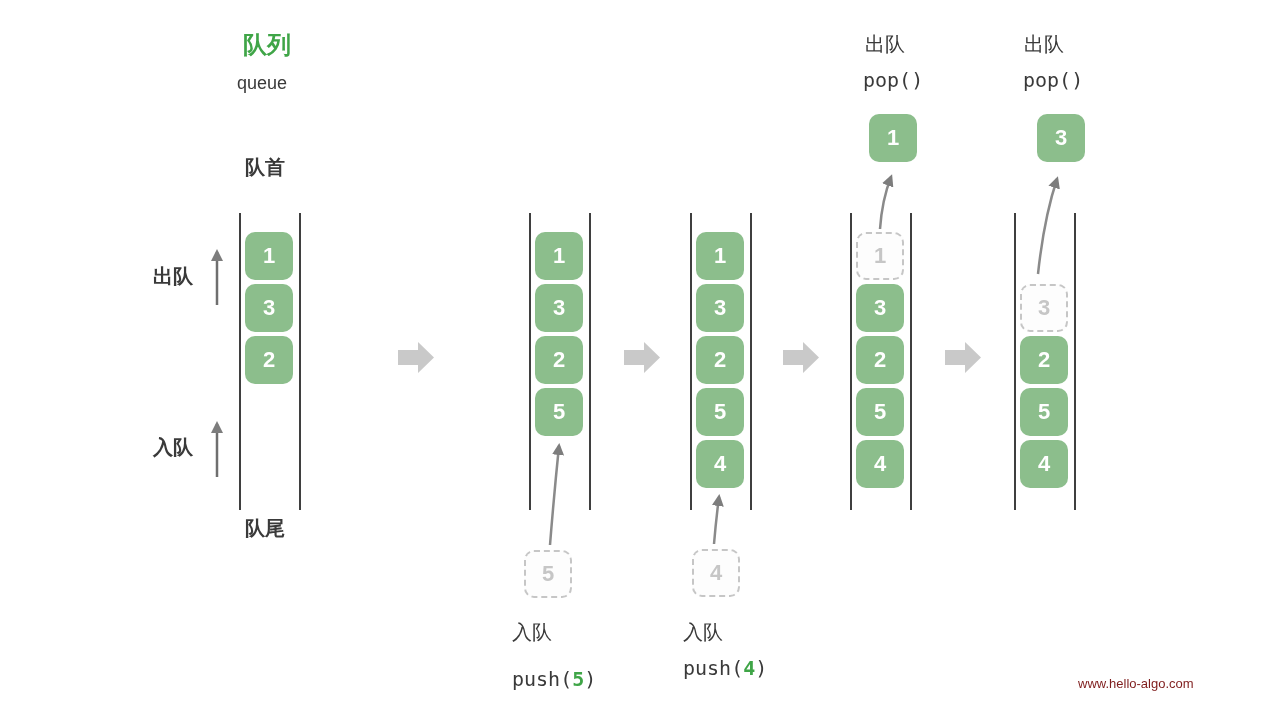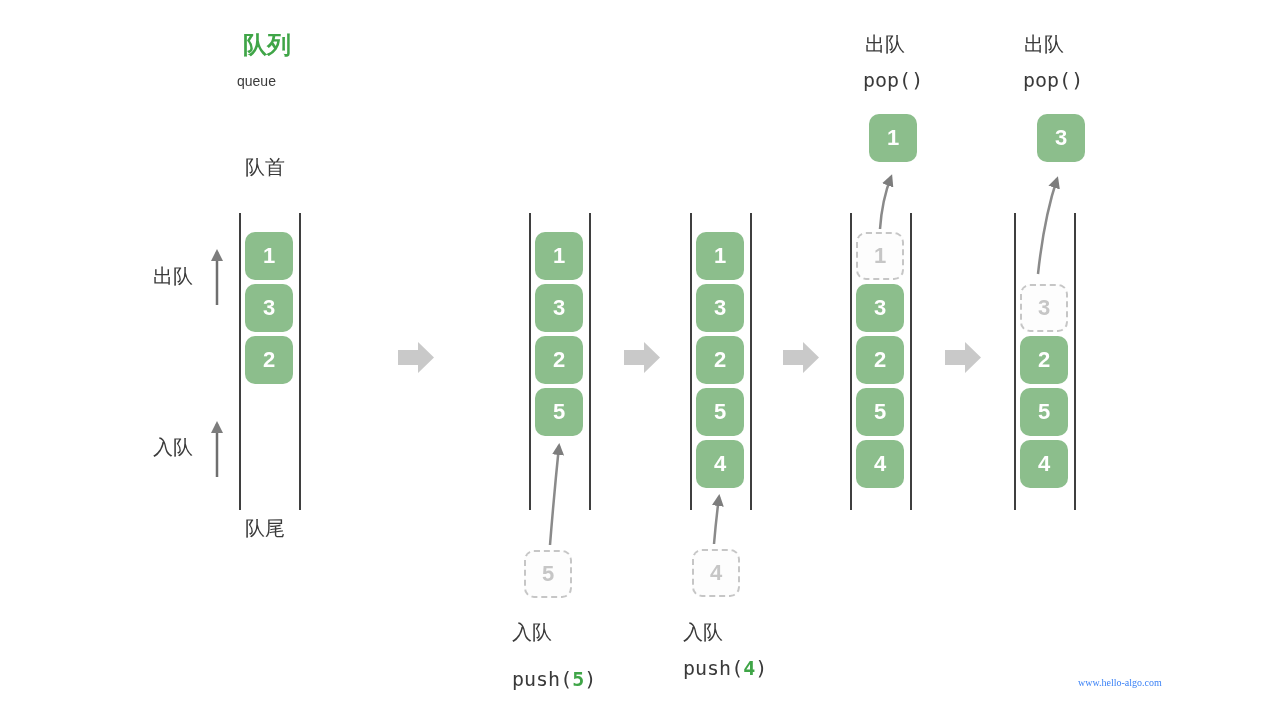--- a/index.html
+++ b/index.html
@@ -18,26 +18,26 @@
   .c1{left:245px}.c2{left:535px}.c3{left:696px}.c4{left:856px}.c5{left:1020px}
   
   .r0{top:232px}.r1{top:284px}.r2{top:336px}.r3{top:388px}.r4{top:440px}
   
   .pop4{left:869px;top:114px}.pop5{left:1037px;top:114px}
   
   .in2{left:524px;top:550px}.in3{left:692px;top:549px}
   
   .txt{position:absolute;line-height:1.15;white-space:nowrap;z-index:3;}
   .title-zh{font-size:24px;font-weight:700;color:#3FA547;}
-  .title-en{font-size:14px;color:#3a3a3a;}
-  .side-label{font-size:20px;font-weight:400;color:#3a3a3a;}
+  .title-en{font-size:18px;color:#3a3a3a;}
+  .side-label{font-size:20px;font-weight:700;color:#3a3a3a;}
   .op-label{font-size:20px;font-weight:400;color:#3a3a3a;}
   .code{font-family:"DejaVu Sans Mono","Liberation Mono",monospace;font-size:20px;color:#3a3a3a;}
   .code .argnum{color:#3FA547;font-weight:700;}
-  .watermark{font-family:Liberation Serif, serif;font-size:10px;color:#3b82f6;}
+  .watermark{font-family:Liberation Sans, sans-serif;font-size:13px;color:#7f1d1d;}
 </style>
 </head>
 <body>
 
 <div class="canvas">
 
   <svg class="overlay" width="1280" height="720" viewBox="0 0 1280 720">
     <defs>
       <marker id="ah" markerUnits="userSpaceOnUse" markerWidth="12" markerHeight="12" refX="9" refY="6" orient="auto">
         <path d="M0,0 L12,6 L0,12 z" fill="#7d7d7d"></path>

